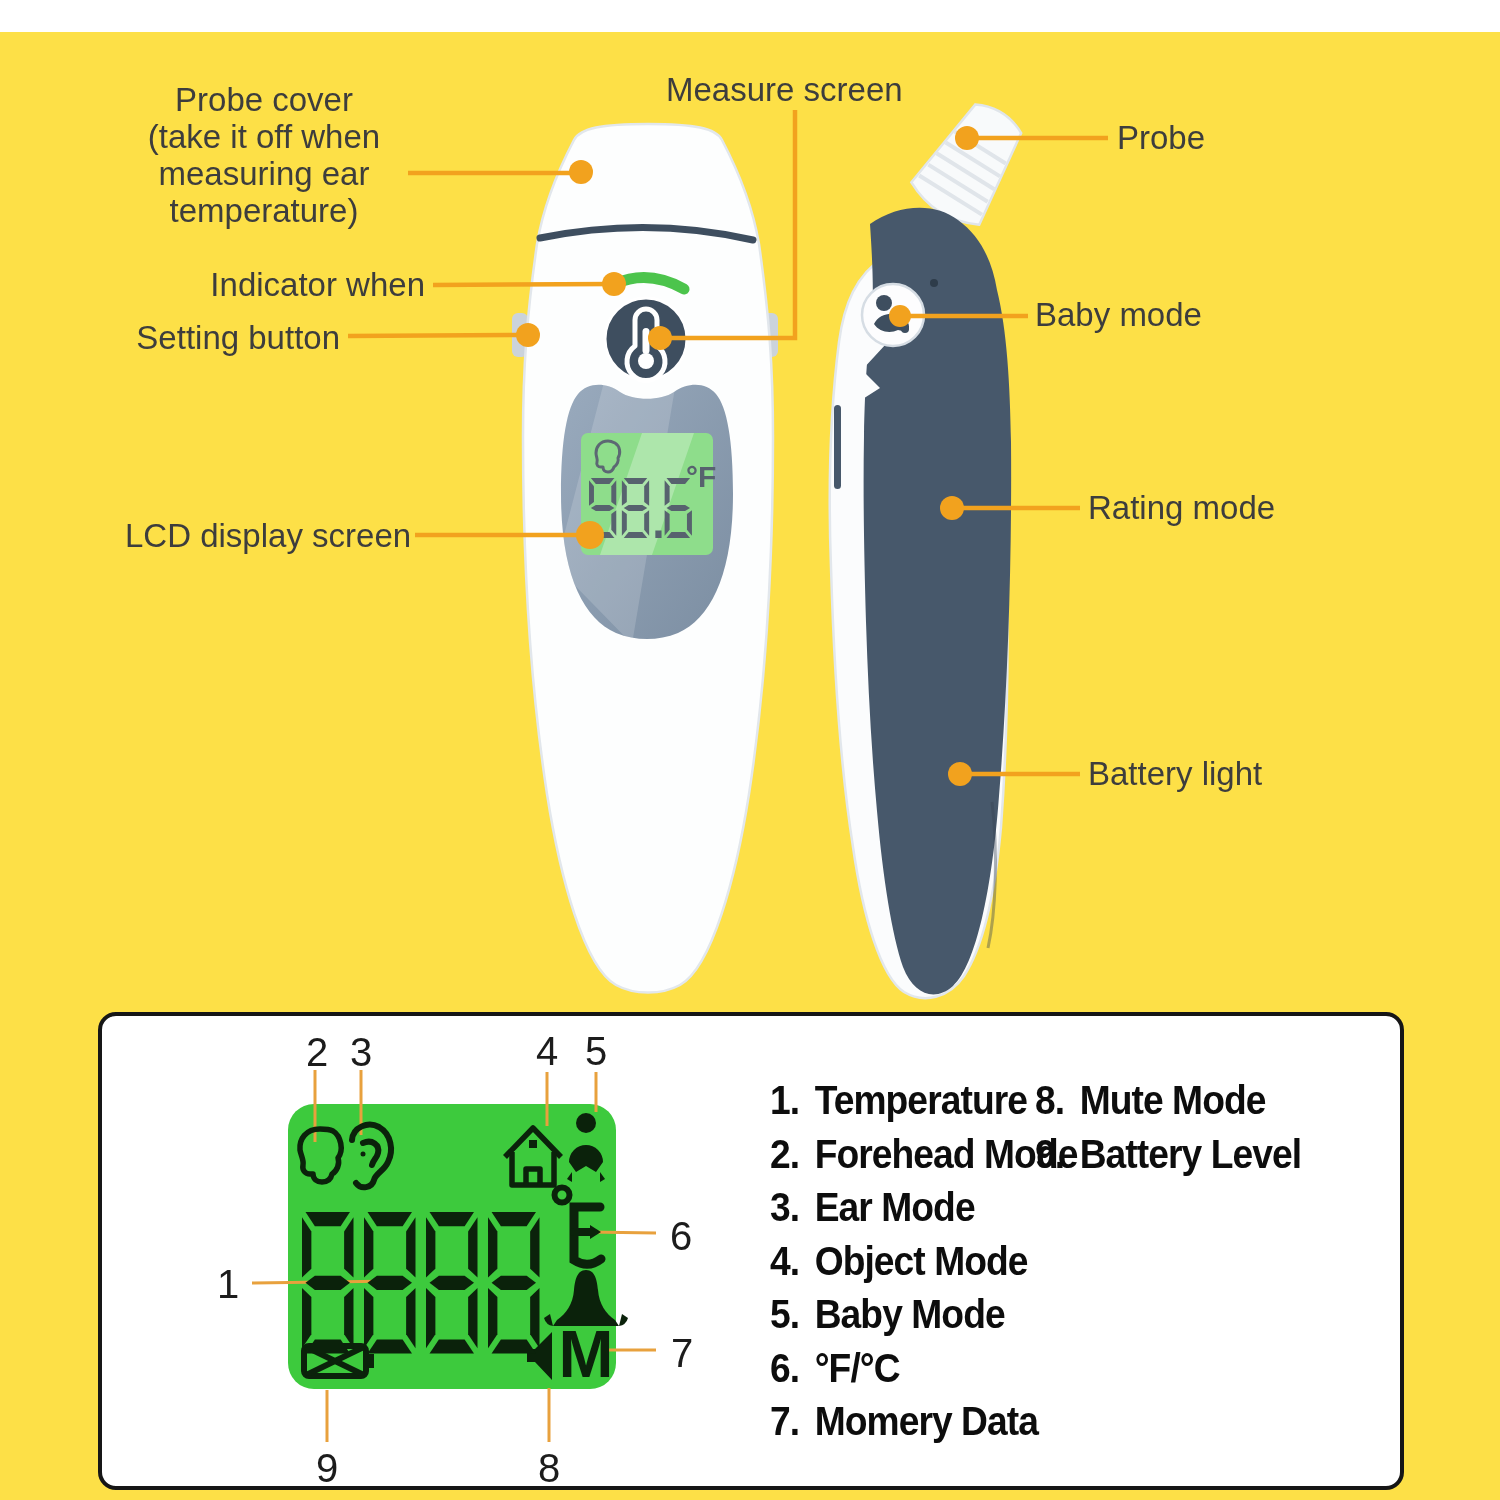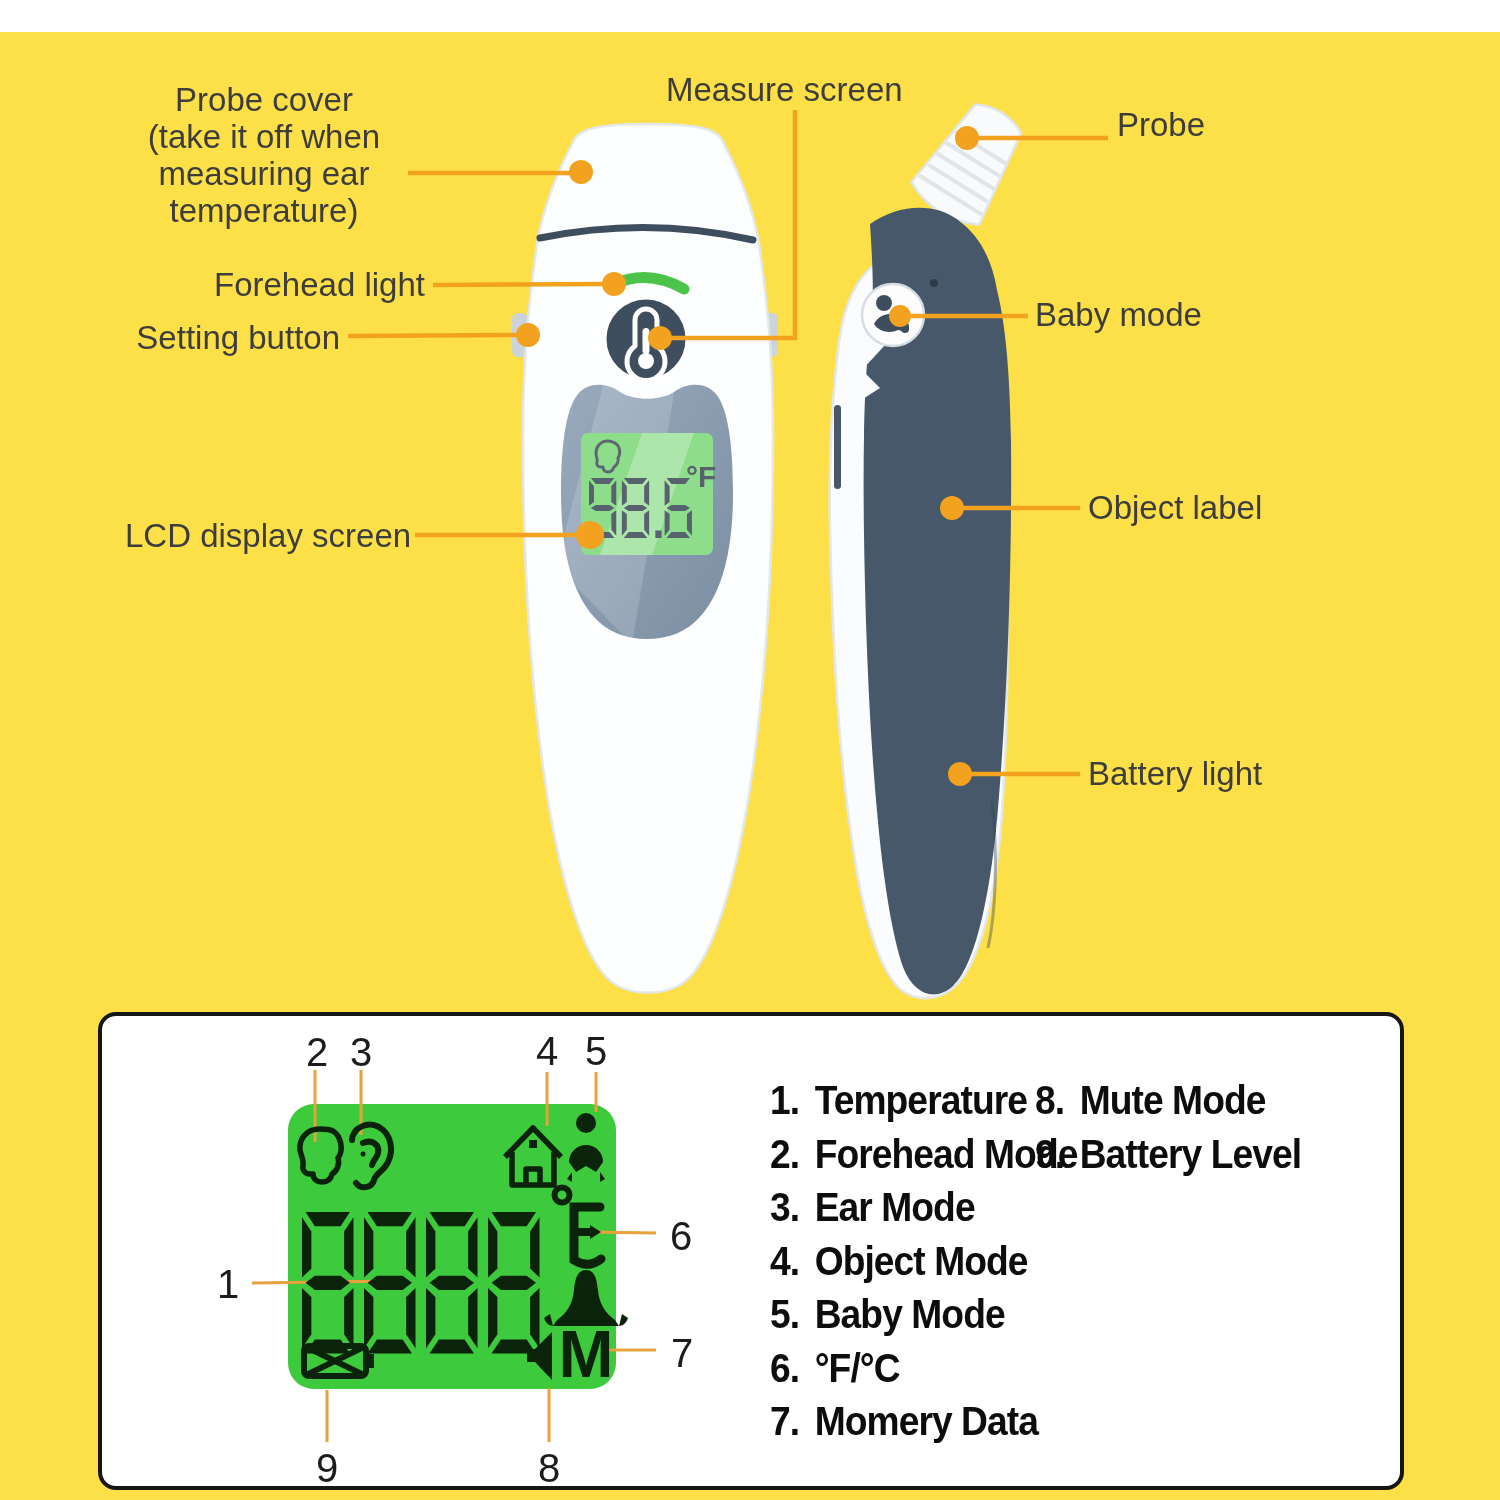--- a/index.html
+++ b/index.html
@@ -7,21 +7,21 @@
           font-family:"Liberation Sans",sans-serif;overflow:hidden;margin-top:32px;}
   
   #scene{position:absolute;left:0;top:0;width:1500px;height:1500px;z-index:3;pointer-events:none;}
   .callout{position:absolute;z-index:4;color:#3d3d3d;font-size:33px;font-weight:500;
            line-height:1.12;white-space:pre-line;}
   #lbl-probe-cover{left:118px;top:50px;width:292px;text-align:center;}
   #lbl-measure{left:666px;top:40px;}
   #lbl-indicator{left:175px;top:235px;width:250px;text-align:right;}
   #lbl-setting{left:120px;top:288px;width:220px;text-align:right;}
   #lbl-lcd{left:125px;top:486px;}
-  #lbl-probe{left:1117px;top:75px;text-align:center;}
+  #lbl-probe{left:1117px;top:88px;text-align:center;}
   #lbl-baby{left:1035px;top:265px;}
   #lbl-rating{left:1088px;top:458px;}
   #lbl-battery{left:1088px;top:724px;}
   
   .legend-box{position:absolute;left:98px;top:980px;width:1306px;height:478px;
               border:4px solid #161616;border-radius:18px;box-sizing:border-box;
               background:#ffffff;z-index:1;}
   .lcd-panel{position:absolute;left:288px;top:1072px;width:328px;height:285px;
              border-radius:26px;background:#3DCA3D;z-index:1;}
   .lcd-num{position:absolute;z-index:4;font-size:40px;font-weight:500;color:#1c1c1c;
@@ -38,26 +38,26 @@
 </head>
 <body>
 
 <div class="canvas">
 
   <div class="callout" id="lbl-probe-cover">Probe cover
 (take it off when
 measuring ear
 temperature)</div>
   <div class="callout" id="lbl-measure">Measure screen</div>
-  <div class="callout" id="lbl-indicator">Forehead light</div>
+  <div class="callout" id="lbl-indicator">Indicator when</div>
   <div class="callout" id="lbl-setting">Setting button</div>
   <div class="callout" id="lbl-lcd">LCD display screen</div>
   <div class="callout" id="lbl-probe">Probe</div>
   <div class="callout" id="lbl-baby">Baby mode</div>
-  <div class="callout" id="lbl-rating">Object label</div>
+  <div class="callout" id="lbl-rating">Rating mode</div>
   <div class="callout" id="lbl-battery">Battery light</div>
 
   <div class="legend-box"></div>
   <div class="lcd-panel"></div>
 
   <span class="lcd-num" id="n1">1</span>
   <span class="lcd-num" id="n2">2</span>
   <span class="lcd-num" id="n3">3</span>
   <span class="lcd-num" id="n4">4</span>
   <span class="lcd-num" id="n5">5</span>

